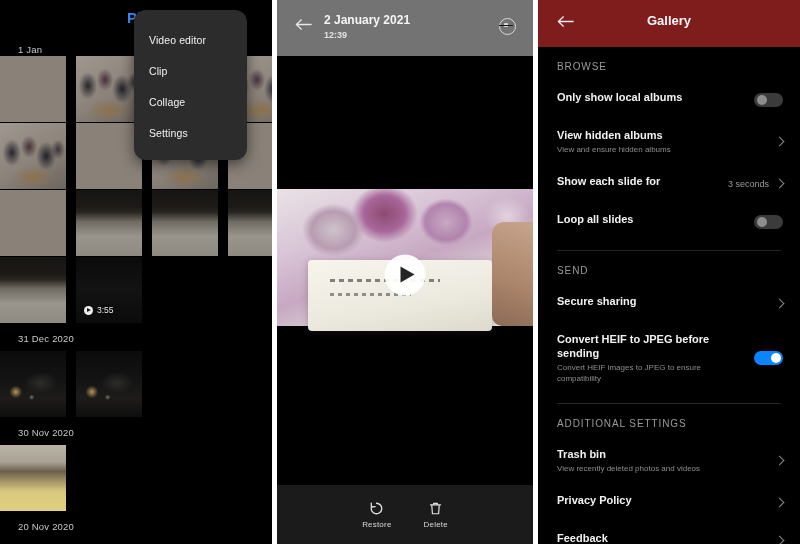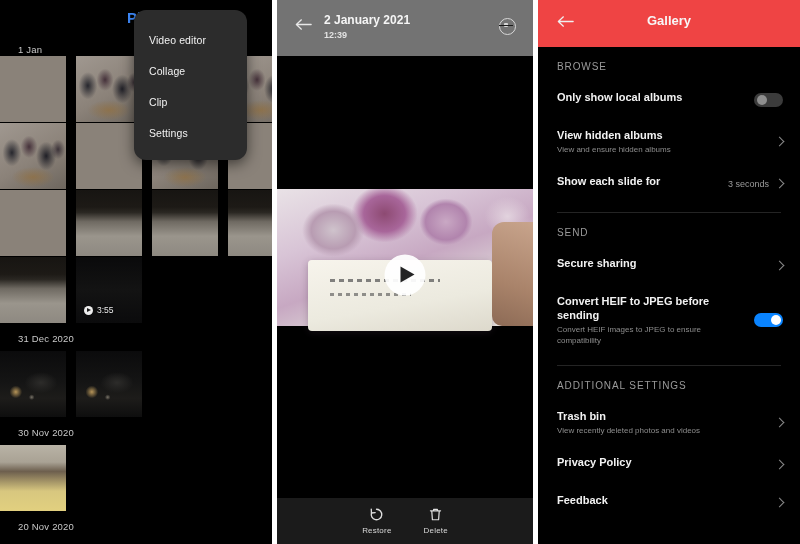--- a/index.html
+++ b/index.html
@@ -284,21 +284,21 @@
     position: absolute;
     left: 16px; top: 12px;
     border-left: 14px solid #242424;
     border-top: 8.5px solid transparent;
     border-bottom: 8.5px solid transparent;
   }
 
   .mid-bottombar {
     position: absolute;
     left: 0; right: 0; bottom: 0;
-    height: 46px;
+    height: 59px;
     background: #1b1b1b;
     display: flex;
     justify-content: center;
     align-items: center;
     gap: 32px;
   }
   .bb-action {
     display: flex;
     flex-direction: column;
     align-items: center;
@@ -309,21 +309,21 @@
     font-size: 8px;
     color: #d9d9d9;
     letter-spacing: .2px;
   }
   .restore-ic, .delete-ic { width: 15px; height: 15px; display: block; }
 
   
   .set-topbar {
     height: 47px;
     position: relative;
-    background: #ef4444;
+    background: #7f1d1d;
   }
   .set-back {
     position: absolute;
     left: 19px; top: 15px;
     width: 17px; height: 13px;
     cursor: default;
   }
   .set-title {
     position: absolute;
     left: 0; right: 0; top: 13px;
@@ -464,22 +464,22 @@
       <div class="cell empty"></div>
       <div class="cell empty"></div>
     </div>
 
     <div style="position:relative;height:27px;">
       <div class="ph-datelabel" style="top:9px;">20 Nov 2020</div>
     </div>
 
     <div class="menu">
       <div class="menu-item">Video editor</div>
+      <div class="menu-item">Clip</div>
       <div class="menu-item">Collage</div>
-      <div class="menu-item">Clip</div>
       <div class="menu-item">Settings</div>
     </div>
   </div>
 
   <div class="gap"></div>
 
   <div class="panel panel-mid">
 
     <div class="mid-topbar">
       <svg class="back-arrow" viewBox="0 0 20 14">
@@ -545,20 +545,26 @@
         <div class="row-sub">View and ensure hidden albums</div>
         <span class="chev"></span>
       </div>
 
       <div class="row">
         <div class="row-title">Show each slide for</div>
         <span class="row-value">3 seconds</span>
         <span class="chev"></span>
       </div>
 
+      <div class="row">
+        <div class="row-title">Loop all slides</div>
+        <div class="toggle">
+            <span class="knob"></span>
+          </div>
+      </div>
 
       <div class="divider"></div>
 
       <div class="sec-head">SEND</div>
 
       <div class="row">
         <div class="row-title">Secure sharing</div>
         <span class="chev"></span>
       </div>
 

